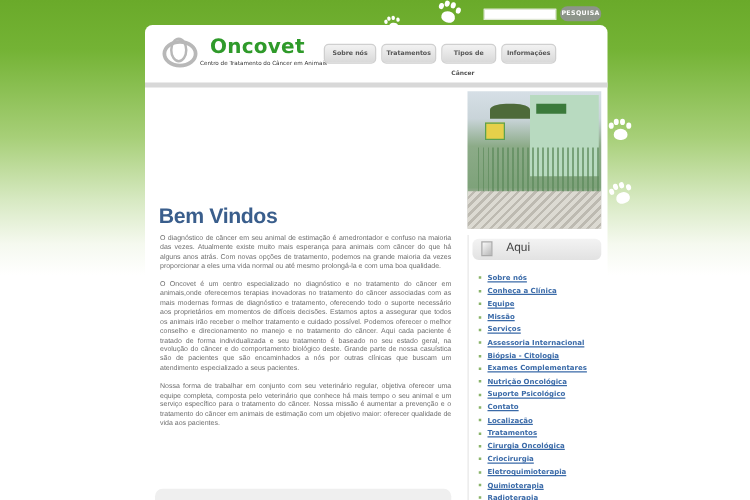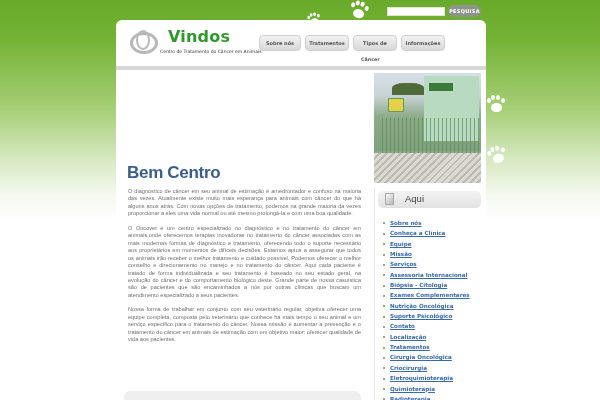--- a/index.html
+++ b/index.html
@@ -97,21 +97,21 @@
 <input class="search-box" type="text" placeholder="" style="">
 <div class="search-btn">PESQUISA</div>
 
 <div class="page">
 
   <div class="logo">
     <div class="logo-mark">
       <div class="ring" style="left:0;top:2px;width:28px;height:22px;"></div>
       <div class="ring" style="left:6px;top:0;width:14px;height:20px;border-width:2px;"></div>
     </div>
-    <div class="logo-title">Vindos</div>
+    <div class="logo-title">Oncovet</div>
     <div class="logo-sub">Centro de Tratamento do Câncer em Animais</div>
   </div>
 
   <div class="nav">
     <div class="nav-item">Sobre nós</div>
     <div class="nav-item wide">Tratamentos</div>
     <div class="nav-item wide">Tipos de</div>
     <div class="nav-item wide">Informações</div>
   </div>
   <div class="nav-sub">Câncer</div>
@@ -120,21 +120,21 @@
 
   <div class="photo">
     <div class="roof"></div>
     <div class="bldg"></div>
     <div class="sign"></div>
     <div class="sign2"></div>
     <div class="fence"></div>
     <div class="sidewalk"></div>
   </div>
 
-  <h1 class="heading">Bem Centro</h1>
+  <h1 class="heading">Bem Vindos</h1>
 
   <div class="body-text">
     <p>O diagnóstico de câncer em seu animal de estimação é amedrontador e confuso na maioria das vezes. Atualmente existe muito mais esperança para animais com câncer do que há alguns anos atrás. Com novas opções de tratamento, podemos na grande maioria da vezes proporcionar a eles uma vida normal ou até mesmo prolongá-la e com uma boa qualidade.</p>
     <p>O Oncovet é um centro especializado no diagnóstico e no tratamento do câncer em animais,onde oferecemos terapias inovadoras no tratamento do câncer associadas com as mais modernas formas de diagnóstico e tratamento, oferecendo todo o suporte necessário aos proprietários em momentos de difíceis decisões. Estamos aptos a assegurar que todos os animais irão receber o melhor tratamento e cuidado possível. Podemos oferecer o melhor conselho e direcionamento no manejo e no tratamento do câncer. Aqui cada paciente é tratado de forma individualizada e seu tratamento é baseado no seu estado geral, na evolução do câncer e do comportamento biológico deste. Grande parte de nossa casuística são de pacientes que são encaminhados a nós por outras clínicas que buscam um atendimento especializado a seus pacientes.</p>
     <p>Nossa forma de trabalhar em conjunto com seu veterinário regular, objetiva oferecer uma equipe completa, composta pelo veterinário que conhece há mais tempo o seu animal e um serviço específico para o tratamento do câncer. Nossa missão é aumentar a prevenção e o tratamento do câncer em animais de estimação com um objetivo maior: oferecer qualidade de vida aos pacientes.</p>
   </div>
 
   <div class="thumbs">
     
     

